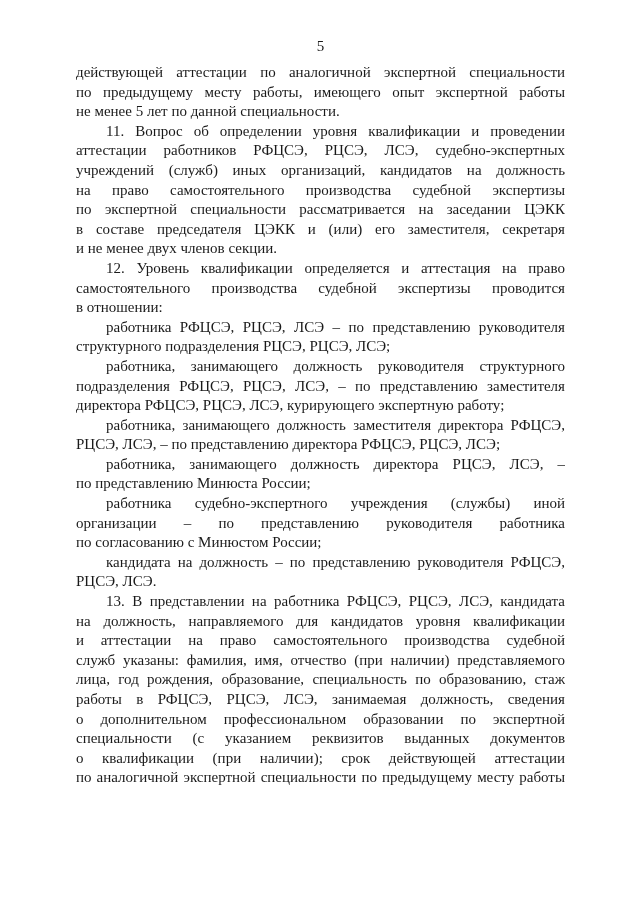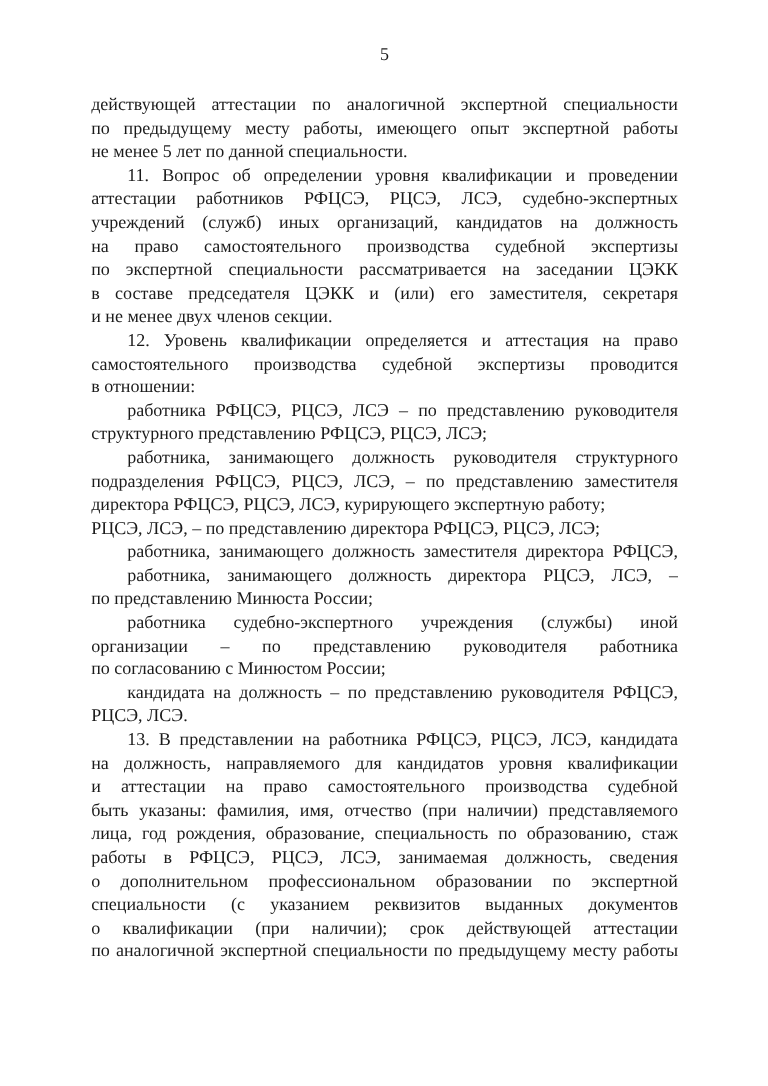--- a/index.html
+++ b/index.html
@@ -21,21 +21,21 @@
     position: absolute;
     top: 36px;
     left: 76px;
     width: 489px;
     text-align: center;
     font-size: 15px;
     line-height: 20px;
   }
   .doc-body {
     position: absolute;
-    top: 79px;
+    top: 63px;
     left: 76px;
     width: 489px;
   }
   .para {
     margin: 0;
     padding: 0;
   }
   .ln {
     font-size: 15px;
     line-height: 19.6px;
@@ -72,49 +72,49 @@
         <div class="ln">в составе председателя ЦЭКК и (или) его заместителя, секретаря</div>
         <div class="ln last">и не менее двух членов секции.</div>
       </div>
       <div class="para">
         <div class="ln ind">12. Уровень квалификации определяется и аттестация на право</div>
         <div class="ln">самостоятельного производства судебной экспертизы проводится</div>
         <div class="ln last">в отношении:</div>
       </div>
       <div class="para">
         <div class="ln ind">работника РФЦСЭ, РЦСЭ, ЛСЭ – по представлению руководителя</div>
-        <div class="ln last">структурного представлению РФЦСЭ, РЦСЭ, ЛСЭ;</div>
+        <div class="ln last">структурного подразделения РЦСЭ, РЦСЭ, ЛСЭ;</div>
       </div>
       <div class="para">
         <div class="ln ind">работника, занимающего должность руководителя структурного</div>
         <div class="ln">подразделения РФЦСЭ, РЦСЭ, ЛСЭ, – по представлению заместителя</div>
         <div class="ln last">директора РФЦСЭ, РЦСЭ, ЛСЭ, курирующего экспертную работу;</div>
       </div>
       <div class="para">
+        <div class="ln ind">работника, занимающего должность заместителя директора РФЦСЭ,</div>
         <div class="ln last">РЦСЭ, ЛСЭ, – по представлению директора РФЦСЭ, РЦСЭ, ЛСЭ;</div>
-        <div class="ln ind">работника, занимающего должность заместителя директора РФЦСЭ,</div>
       </div>
       <div class="para">
         <div class="ln ind">работника, занимающего должность директора РЦСЭ, ЛСЭ, –</div>
         <div class="ln last">по представлению Минюста России;</div>
       </div>
       <div class="para">
         <div class="ln ind">работника судебно-экспертного учреждения (службы) иной</div>
         <div class="ln">организации – по представлению руководителя работника</div>
         <div class="ln last">по согласованию с Минюстом России;</div>
       </div>
       <div class="para">
         <div class="ln ind">кандидата на должность – по представлению руководителя РФЦСЭ,</div>
         <div class="ln last">РЦСЭ, ЛСЭ.</div>
       </div>
       <div class="para">
         <div class="ln ind">13. В представлении на работника РФЦСЭ, РЦСЭ, ЛСЭ, кандидата</div>
         <div class="ln">на должность, направляемого для кандидатов уровня квалификации</div>
         <div class="ln">и аттестации на право самостоятельного производства судебной</div>
-        <div class="ln">быть указаны: фамилия, имя, отчество (при наличии) представляемого</div>
+        <div class="ln">служб указаны: фамилия, имя, отчество (при наличии) представляемого</div>
         <div class="ln">лица, год рождения, образование, специальность по образованию, стаж</div>
         <div class="ln">работы в РФЦСЭ, РЦСЭ, ЛСЭ, занимаемая должность, сведения</div>
         <div class="ln">о дополнительном профессиональном образовании по экспертной</div>
         <div class="ln">специальности (с указанием реквизитов выданных документов</div>
         <div class="ln">о квалификации (при наличии); срок действующей аттестации</div>
         <div class="ln">по аналогичной экспертной специальности по предыдущему месту работы</div>
       </div>
     </div>
 </div>
 

